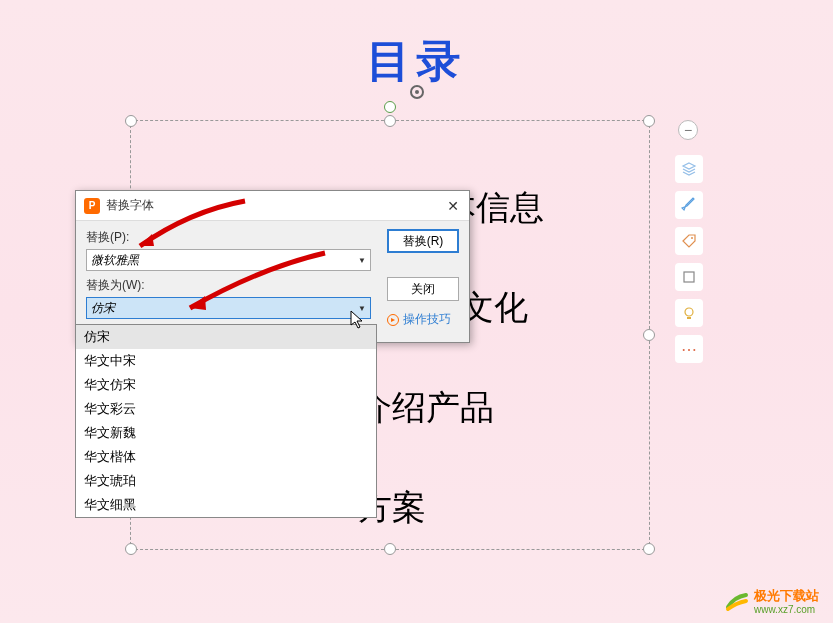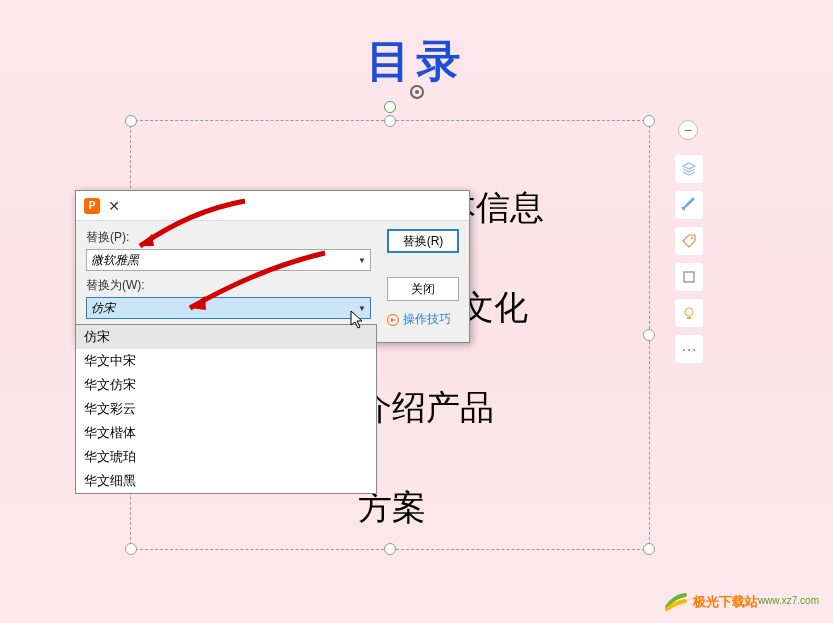--- a/index.html
+++ b/index.html
@@ -309,21 +309,21 @@
   display: flex;
   align-items: center;
   gap: 4px;
 }
 .wm-logo {
   width: 26px;
   height: 26px;
 }
 .wm-text {
   display: flex;
-  flex-direction: row;
+  flex-direction: column;
   line-height: 1.1;
 }
 .wm-title {
   color: #ff7a00;
   font-weight: bold;
   font-size: 13px;
 }
 .wm-url {
   color: #5aa02a;
   font-size: 10px;
@@ -381,20 +381,21 @@
         <circle cx="8" cy="7" r="4" fill="none" stroke="#e0b040" stroke-width="1.2"></circle>
         <path d="M6 12h4v2H6z" fill="#e0b040"></path>
       </svg>
   </div>
   <div class="tool-btn" style="color:#e07050;">⋯</div>
 </div>
 
 <div class="dialog">
   <div class="dialog-titlebar">
     <div class="dialog-icon">P</div>
+    <div class="dialog-title">替换字体</div>
     <div class="dialog-close">✕</div>
   </div>
   <div class="dialog-body">
     <div class="form-row">
       <div class="form-left">
         <span class="form-label">替换(P):</span>
         <div class="combo">
           <span class="combo-value">微软雅黑</span>
           <span class="combo-arrow">▼</span>
         </div>
@@ -420,20 +421,21 @@
       </div>
     </div>
   </div>
 </div>
 
 <div class="dropdown-list">
   <div class="dropdown-item highlight">仿宋</div>
   <div class="dropdown-item">华文中宋</div>
   <div class="dropdown-item">华文仿宋</div>
   <div class="dropdown-item">华文彩云</div>
+  <div class="dropdown-item">华文新魏</div>
   <div class="dropdown-item">华文楷体</div>
   <div class="dropdown-item">华文琥珀</div>
   <div class="dropdown-item">华文细黑</div>
 
 </div>
 
 <svg class="red-arrow arrow1" viewBox="0 0 120 60">
   <path d="M115 5 Q 60 15 10 50" stroke="#d40000" stroke-width="5" fill="none"></path>
   <path d="M10 50 L22 38 L24 50 Z" fill="#d40000"></path>
 </svg>

